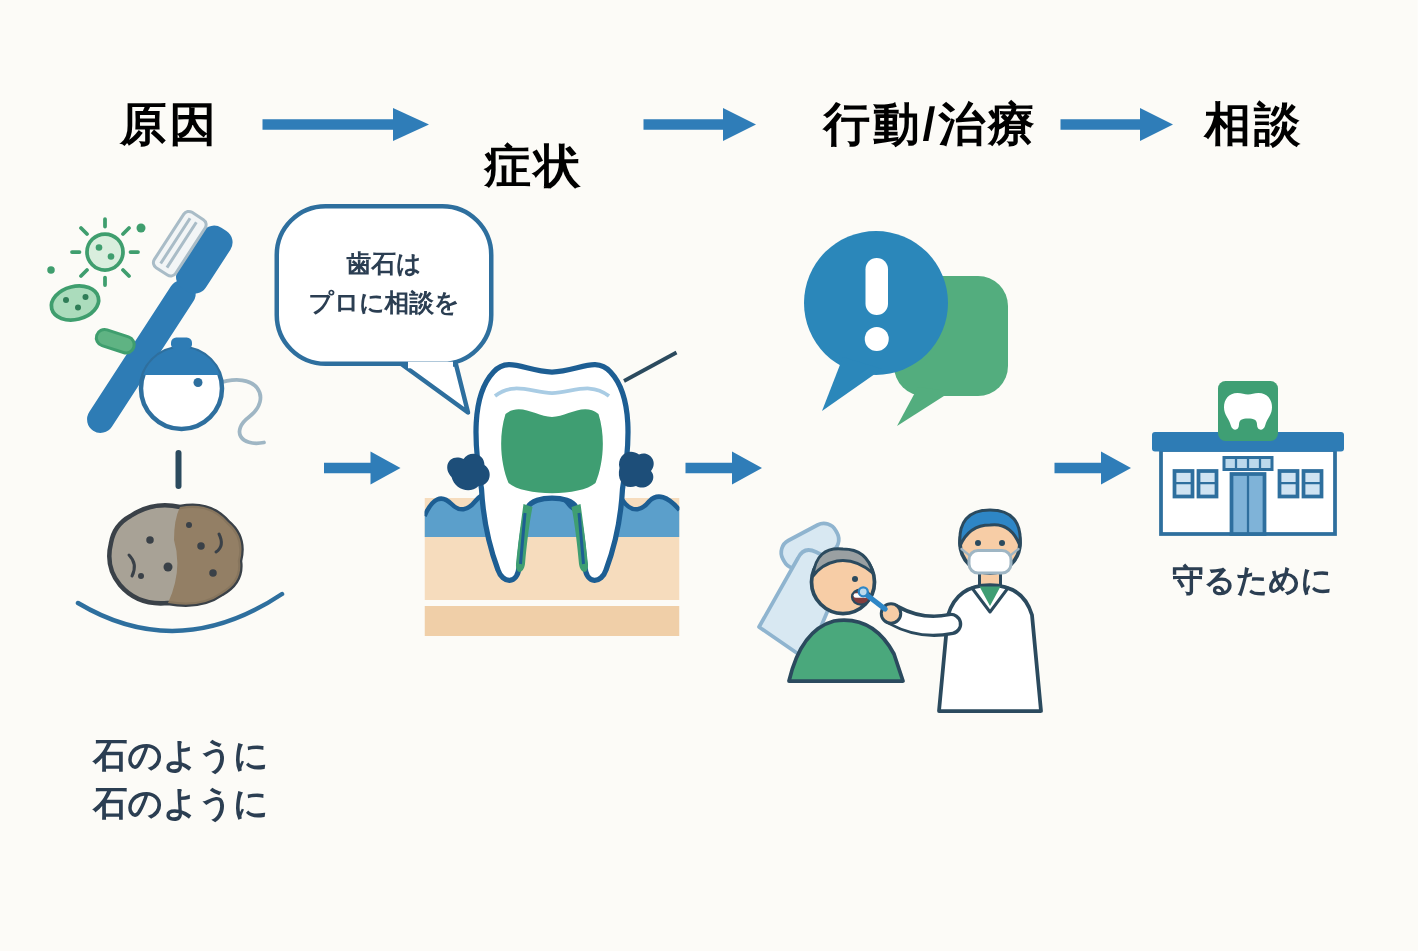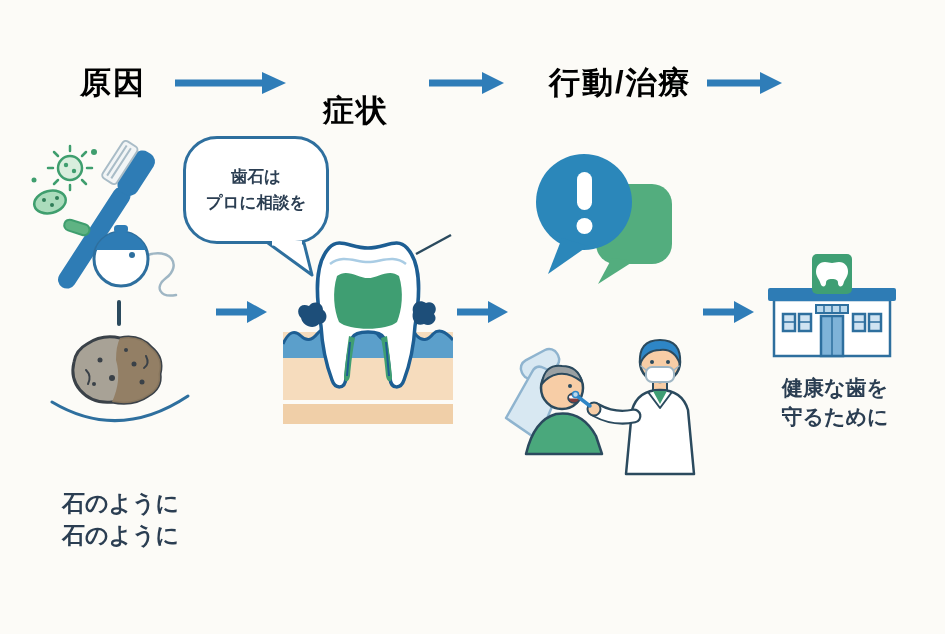--- a/index.html
+++ b/index.html
@@ -38,20 +38,21 @@
   <div class="abs step-label" style="left:323px;top:62px;margin-top:28px;">症状</div>
   <svg class="abs" style="left:426px;top:70px;" width="80" height="26" viewBox="0 0 80 26">
     <line x1="3" y1="13" x2="58" y2="13" stroke="#2f7db8" stroke-width="7"></line>
     <polygon points="56,2 78,13 56,24" fill="#2f7db8"></polygon>
   </svg>
   <div class="abs step-label" style="left:533px;top:62px;margin-left:16px;">行動/治療</div>
   <svg class="abs" style="left:704px;top:70px;" width="80" height="26" viewBox="0 0 80 26">
     <line x1="3" y1="13" x2="58" y2="13" stroke="#2f7db8" stroke-width="7"></line>
     <polygon points="56,2 78,13 56,24" fill="#2f7db8"></polygon>
   </svg>
+  <div class="abs step-label" style="left:803px;top:62px;">相談</div>
 
   <svg class="abs" style="left:26px;top:138px;" width="178" height="168" viewBox="0 0 178 168">
     <g transform="rotate(33 120 20)">
       <rect x="111" y="56" width="18" height="118" rx="9" fill="#2e7cb5"></rect>
       <rect x="109" y="14" width="22" height="48" rx="9" fill="#2e7cb5"></rect>
       <rect x="92" y="16" width="17" height="44" rx="4" fill="#f2f5f6" stroke="#a9bcc7" stroke-width="2"></rect>
       <path d="M97,20 V56 M102,20 V56" stroke="#a9bcc7" stroke-width="2"></path>
     </g>
     <g>
       <circle cx="44" cy="30" r="12" fill="#d9eedd" stroke="#3f9e6e" stroke-width="2.5"></circle>
@@ -186,17 +187,16 @@
     <g fill="#cfe3f2" stroke="#2e6f9e" stroke-width="2.5">
       <rect x="17" y="64" width="12" height="17"></rect>
       <rect x="33" y="64" width="12" height="17"></rect>
       <rect x="87" y="64" width="12" height="17"></rect>
       <rect x="103" y="64" width="12" height="17"></rect>
     </g>
     <path d="M17,72 h12 M33,72 h12 M87,72 h12 M103,72 h12" stroke="#2e6f9e" stroke-width="1.5"></path>
   </svg>
 
   <div class="abs caption consult" style="left:750px;top:374px;width:170px;">
-    <div>健康な歯を</div>
     <div>守るために</div>
   </div>
 
 </div>
 
 </body></html>

